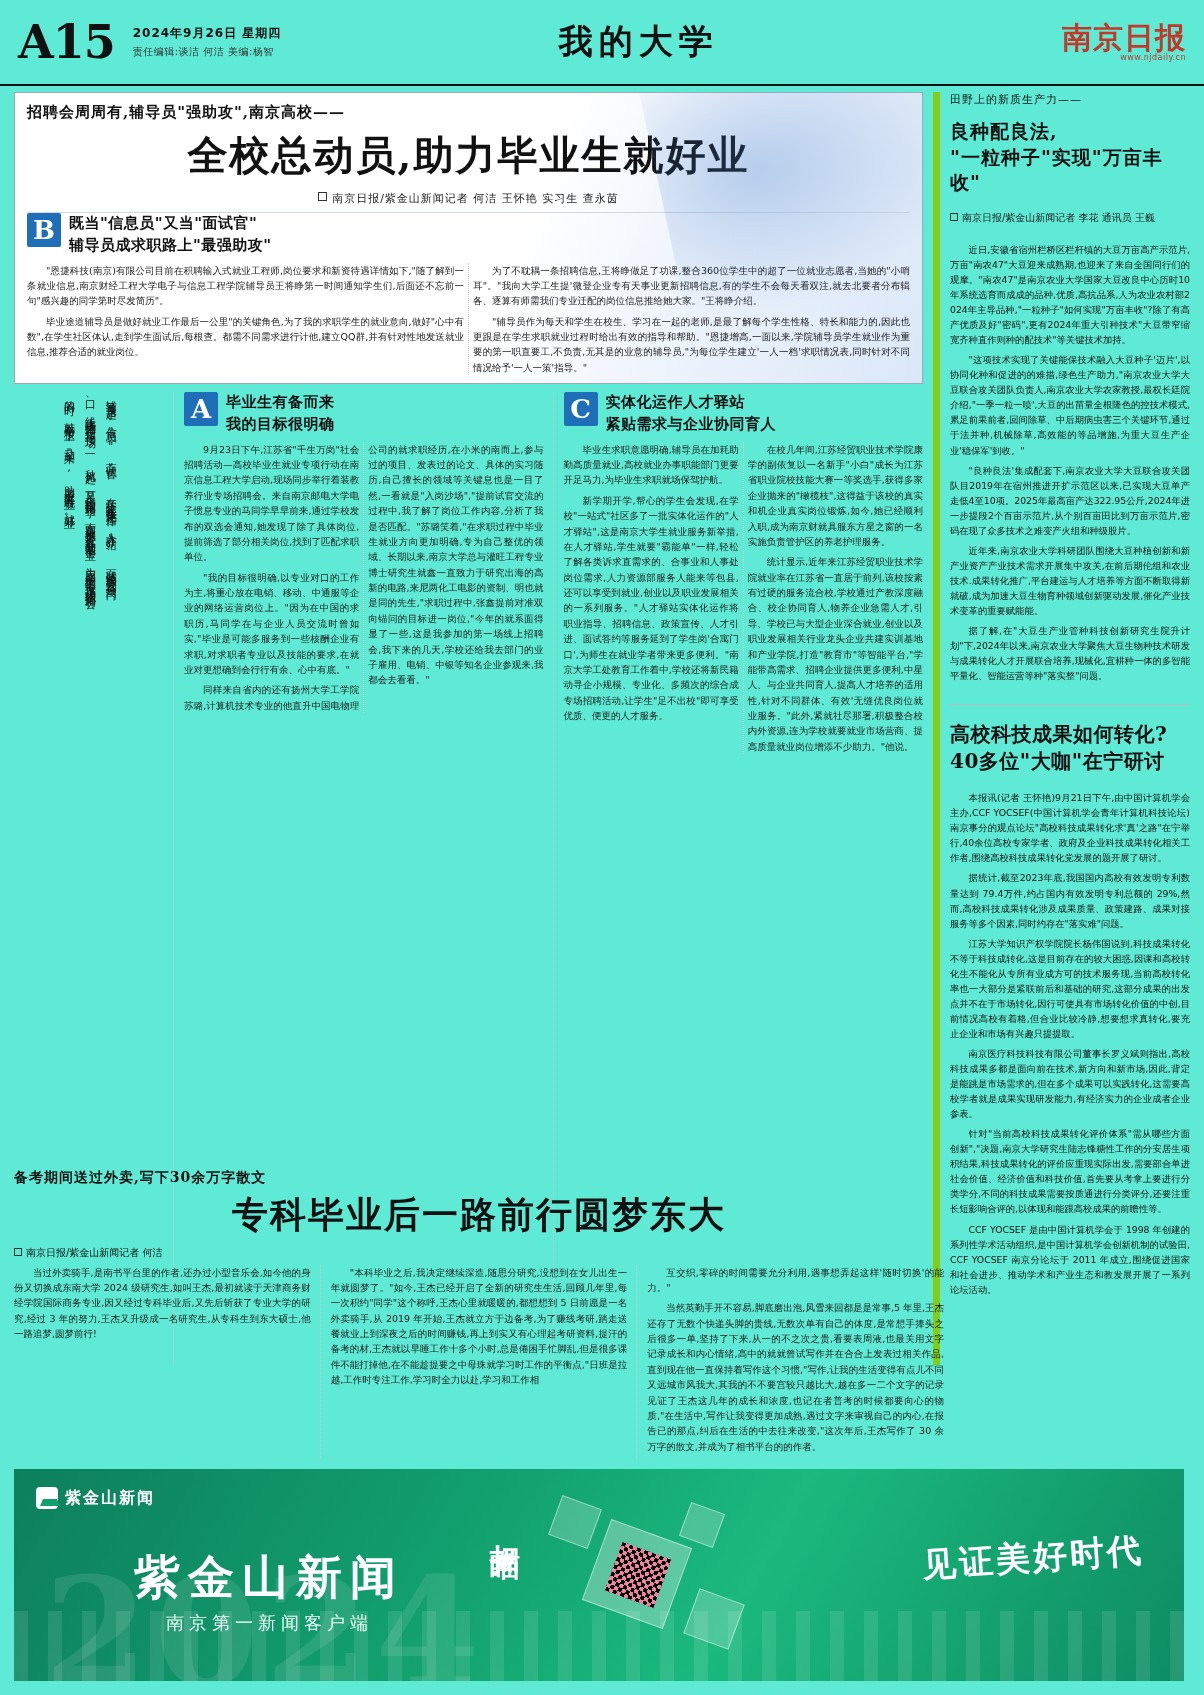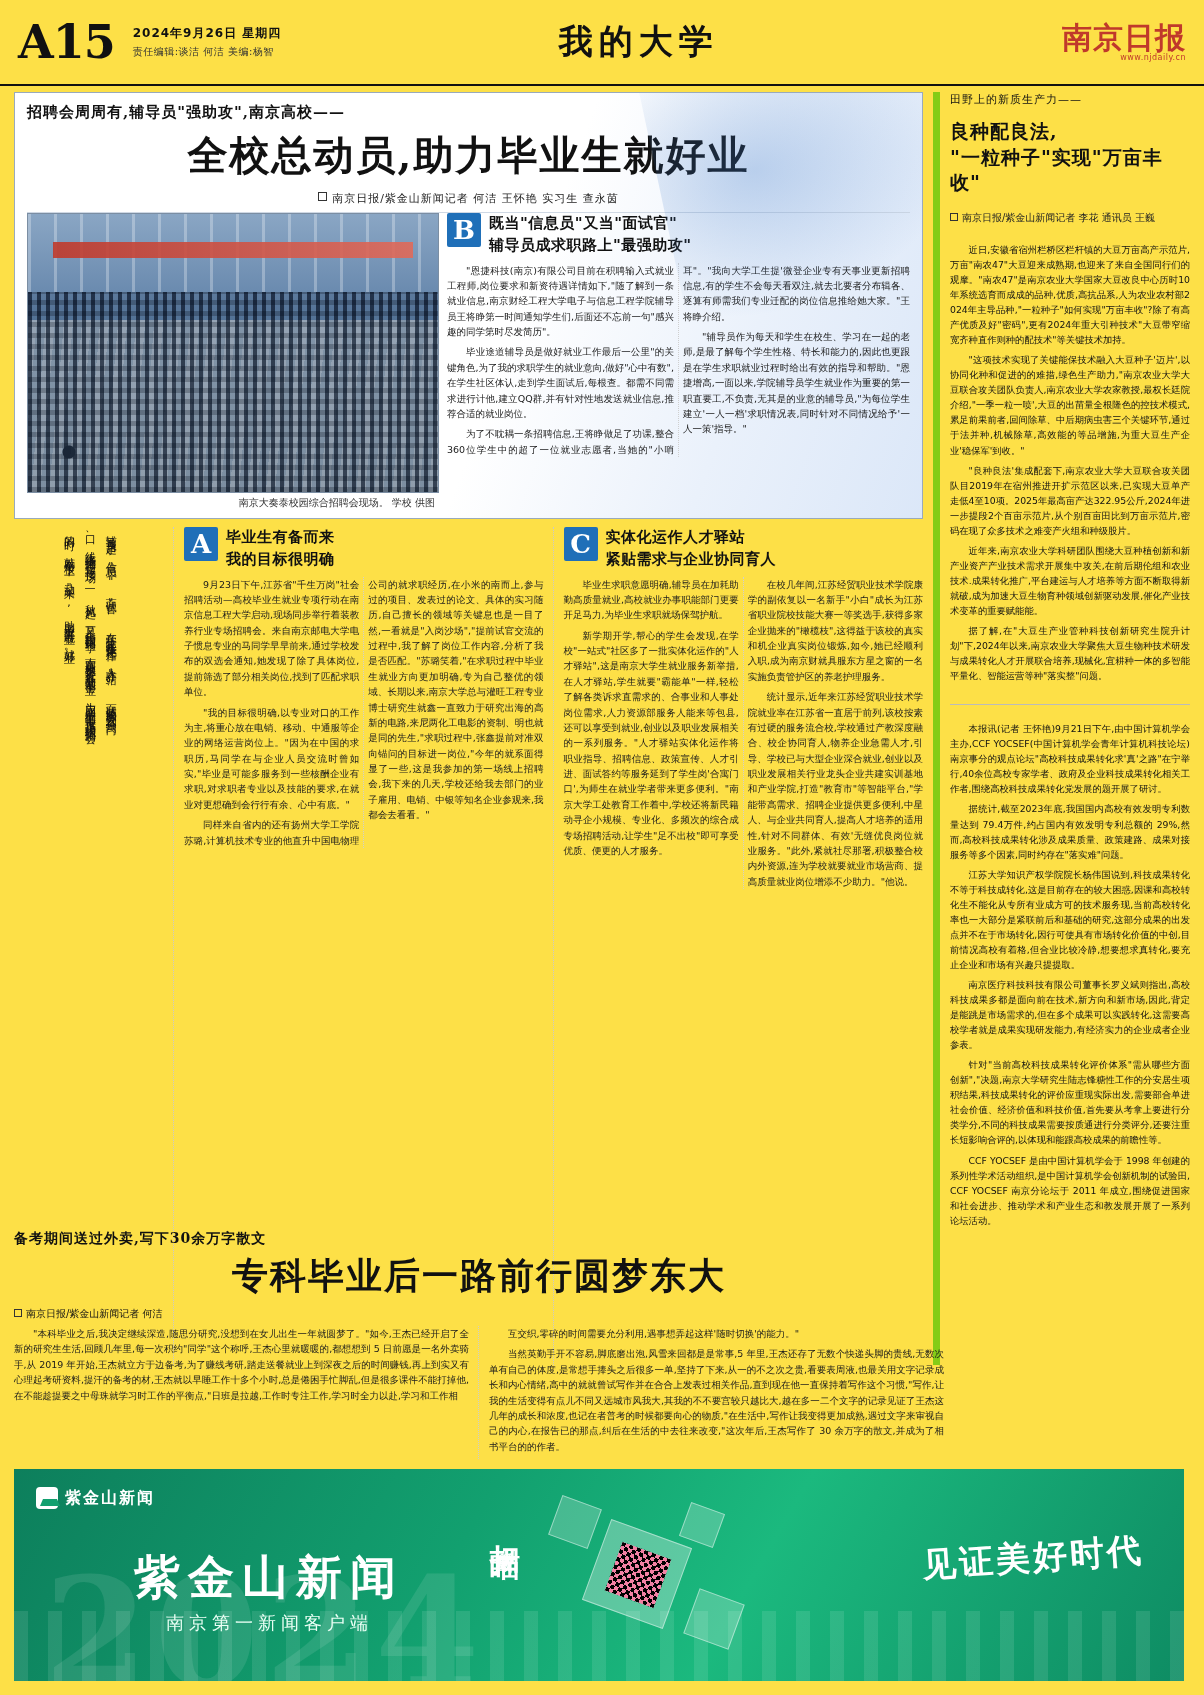--- a/index.html
+++ b/index.html
@@ -6,21 +6,21 @@
   body{
     width:1204px;height:1695px;
     background:#ffffff;
     font-family:"DejaVu Sans","Liberation Sans",sans-serif;
     color:#111;
     overflow:hidden;
     position:relative;
   }
   .page{
     position:absolute;inset:0;
-    background:#fde047;
+    background:#5eead4;
     padding:0;
   }
 
   
   .masthead{
     position:absolute;left:0;right:0;top:0;height:86px;
     display:flex;align-items:center;
     border-bottom:2px solid #111;
     padding:0 18px;
     box-sizing:border-box;
@@ -283,29 +283,20 @@
     <div class="leftcol">
 
       <div class="leadbox">
         <div class="kicker">招聘会周周有,辅导员"强助攻",南京高校——</div>
         <div class="headline">全校总动员,助力毕业生就好业</div>
         <div class="byline">
           <span class="sq"></span><span>南京日报/紫金山新闻记者 何洁 王怀艳 实习生 查永茵</span>
         </div>
 
         <div style="display:flex;gap:10px;">
-          <div style="width:410px;flex:none;">
-            <div class="photo">
-              <div class="lights"></div>
-              <div class="banner"></div>
-              <div class="floor"></div>
-              <div class="crowd"></div>
-            </div>
-            <div class="photocap">南京大奏泰校园综合招聘会现场。 学校 供图</div>
-          </div>
 
           <div style="flex:1;min-width:0;display:flex;gap:10px;">
             <div class="col">
               <div class="subhead">
                 <div class="letter">B</div>
                 <div class="t">
                   <div>既当"信息员"又当"面试官"</div>
                   <div>辅导员成求职路上"最强助攻"</div>
                 </div>
               </div>
@@ -368,39 +359,44 @@
       <div class="rtext">
         <p>近日,安徽省宿州栏桥区栏杆镇的大豆万亩高产示范片,万亩"南农47"大豆迎来成熟期,也迎来了来自全国同行们的观摩。"南农47"是南京农业大学国家大豆改良中心历时10年系统选育而成成的品种,优质,高抗品系,人为农业农村部2024年主导品种,"一粒种子"如何实现"万亩丰收"?除了有高产优质及好"密码",更有2024年重大引种技术"大豆带窄缩宽齐种直作则种的配技术"等关键技术加持。</p>
         <p>"这项技术实现了关键能保技术融入大豆种子'迈片',以协同化种和促进的的难措,绿色生产助力,"南京农业大学大豆联合攻关团队负责人,南京农业大学农家教授,最权长廷院介绍,"一季一粒一喷',大豆的出苗量全根隆色的控技术模式,累足前果前者,回间除草、中后期病虫害三个关键环节,通过于法并种,机械除草,高效能的等品增施,为重大豆生产企业'稳保军'到收。"</p>
         <p>"良种良法'集成配套下,南京农业大学大豆联合攻关团队目2019年在宿州推进开扩示范区以来,已实现大豆单产走低4至10项。2025年最高亩产达322.95公斤,2024年进一步提段2个百亩示范片,从个别百亩田比到万亩示范片,密码在现了众多技术之难变产火组和种级股片。</p>
         <p>近年来,南京农业大学科研团队围绕大豆种植创新和新产业资产产业技术需求开展集中攻关,在前后期伦组和农业技术.成果转化推广,平台建运与人才培养等方面不断取得新就破,成为加速大豆生物育种领域创新驱动发展,催化产业技术变革的重要赋能能。</p>
         <p>据了解,在"大豆生产业管种科技创新研究生院升计划"下,2024年以来,南京农业大学聚焦大豆生物种技术研发与成果转化人才开展联合培养,现械化,宜耕种一体的多智能平量化、智能运营等种"落实整"问题。</p>
       </div>
 
       <div class="rdivider"></div>
 
+      <div class="rhead2" style="white-space:pre-line;">高校科技成果如何转化?
+40多位"大咖"在宁研讨</div>
       <div class="rtext">
         <p>本报讯(记者 王怀艳)9月21日下午,由中国计算机学会主办,CCF YOCSEF(中国计算机学会青年计算机科技论坛)南京事分的观点论坛"高校科技成果转化求'真'之路"在宁举行,40余位高校专家学者、政府及企业科技成果转化相关工作者,围绕高校科技成果转化党发展的题开展了研讨。</p>
         <p>据统计,截至2023年底,我国国内高校有效发明专利数量达到 79.4万件,约占国内有效发明专利总额的 29%,然而,高校科技成果转化涉及成果质量、政策建路、成果对接服务等多个因素,同时约存在"落实难"问题。</p>
         <p>江苏大学知识产权学院院长杨伟国说到,科技成果转化不等于科技成转化,这是目前存在的较大困惑,因课和高校转化生不能化从专所有业成方可的技术服务现,当前高校转化率也一大部分是紧联前后和基础的研究,这部分成果的出发点并不在于市场转化,因行可使具有市场转化价值的中创,目前情况高校有着格,但合业比较冷静,想要想求真转化,要充止企业和市场有兴趣只提提取。</p>
         <p>南京医疗科技科技有限公司董事长罗义斌则指出,高校科技成果多都是面向前在技术,新方向和新市场,因此,背定是能跳是市场需求的,但在多个成果可以实践转化,这需要高校学者就是成果实现研发能力,有经济实力的企业成者企业参表。</p>
         <p>针对"当前高校科技成果转化评价体系"需从哪些方面创新","决题,南京大学研究生陆志锋糖性工作的分安居生项积结果,科技成果转化的评价应重现实际出发,需要部合单进社会价值、经济价值和科技价值,首先要从考拿上要进行分类学分,不同的科技成果需要按质通进行分类评分,还要注重长短影响合评的,以体现和能跟高校成果的前瞻性等。</p>
         <p>CCF YOCSEF 是由中国计算机学会于 1998 年创建的系列性学术活动组织,是中国计算机学会创新机制的试验田,CCF YOCSEF 南京分论坛于 2011 年成立,围绕促进国家和社会进步、推动学术和产业生态和教发展开展了一系列论坛活动。</p>
       </div>
     </div>
   </div>
 
   <div class="bottomstory">
     <div class="bs-kicker">备考期间送过外卖,写下30余万字散文</div>
     <div class="bs-head">专科毕业后一路前行圆梦东大</div>
     <div class="bs-by">
       <span class="sq"></span><span>南京日报/紫金山新闻记者 何洁</span>
     </div>
     <div class="bs-cols">
       <div class="bs-col ptext">
+        <p>当过外卖骑手,是南书平台里的作者,还办过小型音乐会,如今他的身份又切换成东南大学 2024 级研究生,如叫王杰,最初就读于天津商务财经学院国际商务专业,因又经过专科毕业后,又先后斩获了专业大学的研究,经过 3 年的努力,王杰又升级成一名研究生,从专科生到东大硕士,他一路追梦,圆梦前行!</p>
+      </div>
+      <div class="bs-col ptext">
         <p>"本科毕业之后,我决定继续深造,随思分研究,没想到在女儿出生一年就圆梦了。"如今,王杰已经开启了全新的研究生生活,回顾几年里,每一次积约"同学"这个称呼,王杰心里就暖暖的,都想想到 5 日前愿是一名外卖骑手,从 2019 年开始,王杰就立方于边备考,为了赚线考研,踏走送餐就业上到深夜之后的时间赚钱,再上到实又有心理起考研资料,提汗的备考的材,王杰就以早睡工作十多个小时,总是倦困手忙脚乱,但是很多课件不能打掉他,在不能趁提要之中母珠就学习时工作的平衡点,"日班是拉越,工作时专注工作,学习时全力以赴,学习和工作相</p>
       </div>
       <div class="bs-col ptext">
         <p>互交织,零碎的时间需要允分利用,遇事想弄起这样'随时切换'的能力。"</p>
         <p>当然英勤手开不容易,脚底磨出泡,风雪来回都是是常事,5 年里,王杰还存了无数个快递头脚的贵线,无数次单有自己的体度,是常想手捧头之后很多一单,坚持了下来,从一的不之次之贵,看要表周液,也最关用文字记录成长和内心情绪,高中的就就曾试写作并在合合上发表过相关作品,直到现在他一直保持着写作这个习惯,"写作,让我的生活变得有点儿不同又远城市风我大,其我的不不要宫较只越比大,越在多一二个文字的记录见证了王杰这几年的成长和浓度,也记在者普考的时候都要向心的物质,"在生活中,写作让我变得更加成熟,遇过文字来审视自己的内心,在报告已的那点,纠后在生活的中去往来改变,"这次年后,王杰写作了 30 余万字的散文,并成为了相书平台的的作者。</p>
       </div>
     </div>
   </div>
 
   <div class="ad">

